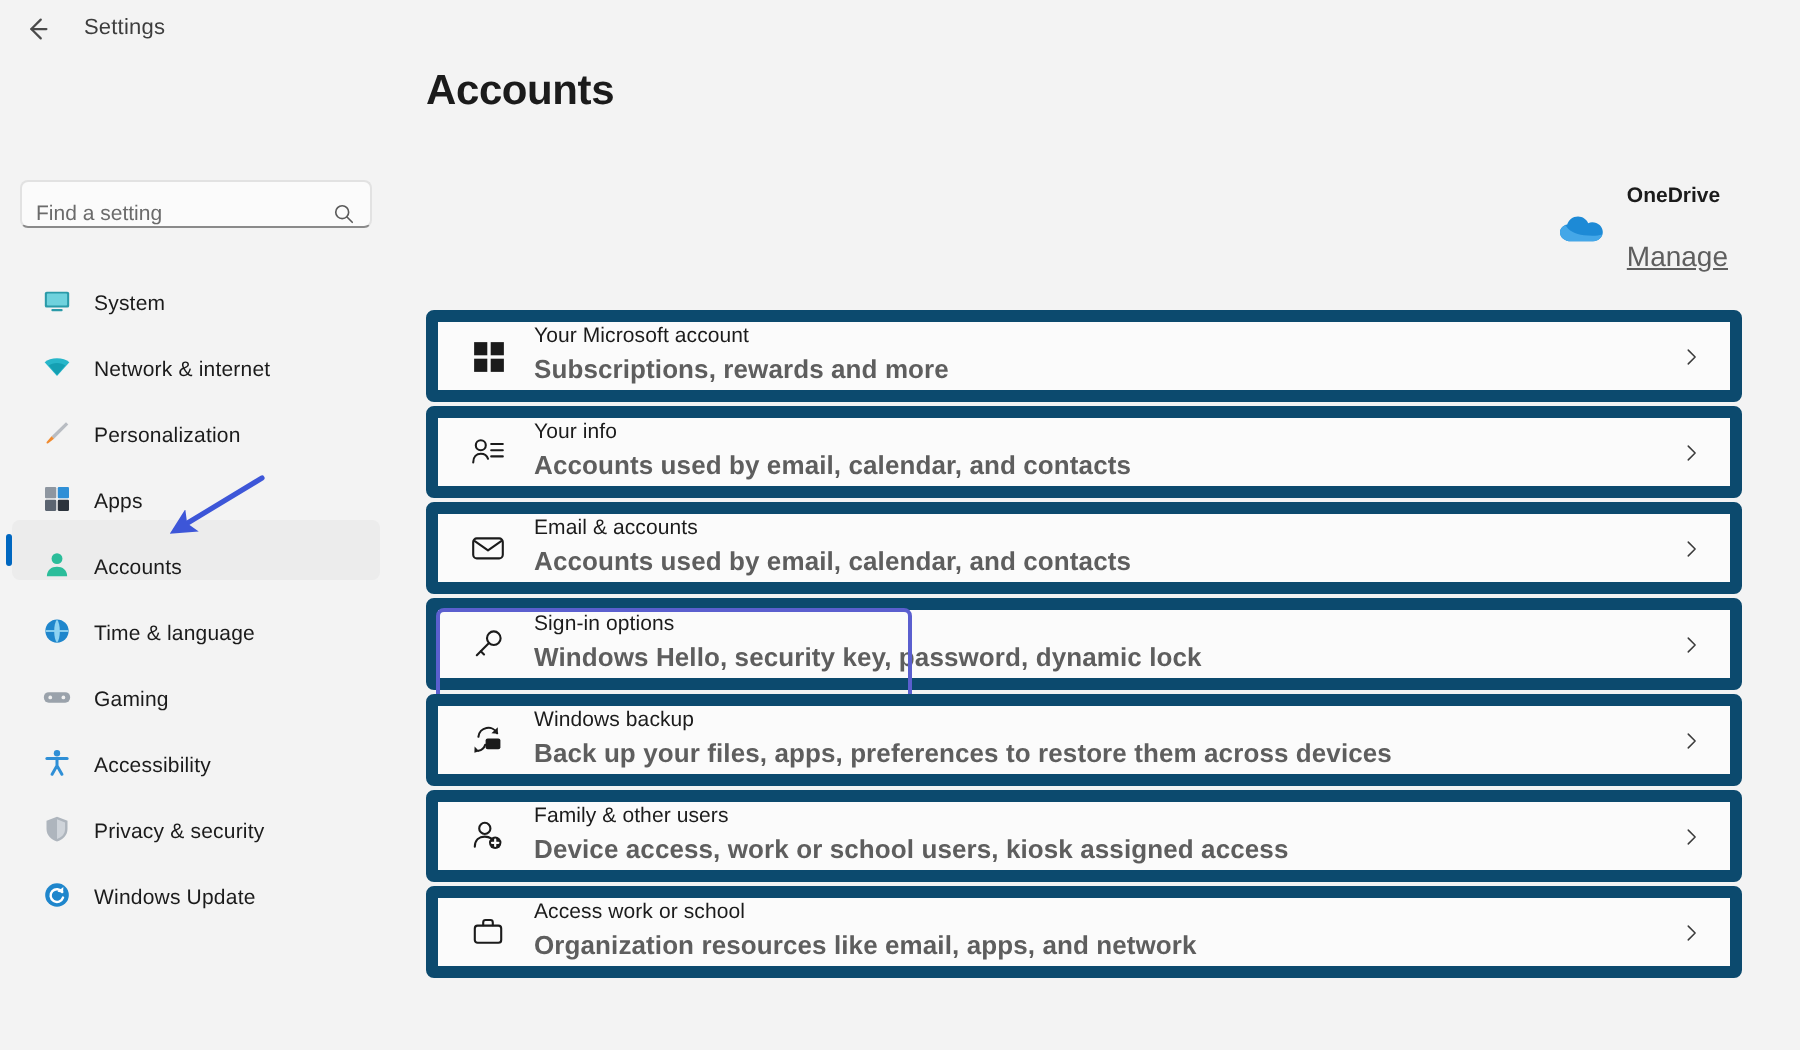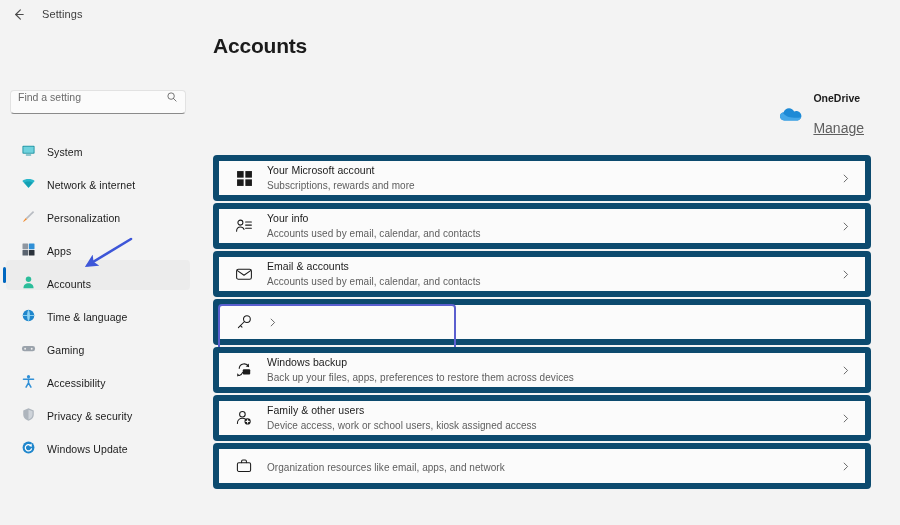--- a/index.html
+++ b/index.html
@@ -67,21 +67,21 @@
     height: 25px;
   }
   .search-box {
     width: 100%;
     height: 24px;
     background: #fbfbfb;
     border: 1px solid #e2e2e2;
     border-bottom: 1px solid #8a8a8a;
     border-radius: 4px;
     display: flex;
-    align-items: flex-start;
+    align-items: flex-end;
     padding: 0 7px;
   }
   .search-input {
     flex: 1;
     border: none;
     outline: none;
     background: transparent;
     font-family: "Liberation Sans", sans-serif;
     font-size: 10.5px;
     color: #4a4a4a;
@@ -191,24 +191,25 @@
     flex: 0 0 22px;
   }
   .card-icon svg { display: block; }
   .card-text { flex: 1; line-height: 1.3; }
   .card-title {
     font-size: 10.5px;
     color: #1b1b1b;
     letter-spacing: .05px;
   }
   .card-sub {
-    font-size: 10px;
+    font-size: 13px;
     color: #5e5e5e;
     margin-top: 2px;
     letter-spacing: .05px;
+    font-weight: bold;
   }
   .card-chevron {
     margin-right: 14px;
     color: #3a3a3a;
     display: flex;
     align-items: center;
   }
 
   
   .focus-ring {
@@ -449,20 +450,24 @@
       </div>
 
       <div class="card">
         <span class="card-icon">
           <svg width="18" height="18" viewBox="0 0 18 18" fill="none" stroke="#1b1b1b" stroke-width="1.05">
             <circle cx="11.9" cy="6.1" r="3.4"></circle>
             <path d="M9.5 8.5 L3.4 14.6" stroke-linecap="round"></path>
             <path d="M5.4 12.6 L7 14.2" stroke-linecap="round"></path>
           </svg>
         </span>
+        <span class="card-text">
+          <span class="card-title" style="display:block">Sign-in options</span>
+          <span class="card-sub" style="display:block">Windows Hello, security key, password, dynamic lock</span>
+        </span>
         <span class="card-chevron">
           <svg width="11" height="11" viewBox="0 0 16 16" fill="none">
             <path d="M6 3 L11 8 L6 13" stroke="currentColor" stroke-width="1.1" stroke-linecap="round" stroke-linejoin="round"></path>
           </svg>
         </span>
         <span class="focus-ring"></span>
       </div>
 
       <div class="card">
         <span class="card-icon">
@@ -506,20 +511,21 @@
       </div>
 
       <div class="card">
         <span class="card-icon">
           <svg width="18" height="18" viewBox="0 0 18 18" fill="none" stroke="#1b1b1b" stroke-width="1.05">
             <rect x="2.4" y="5.8" width="13.2" height="8.6" rx="1.4"></rect>
             <path d="M6.6 5.6 V4.2 C6.6 3.5 7.1 3 7.8 3 H10.2 C10.9 3 11.4 3.5 11.4 4.2 V5.6" stroke-linecap="round"></path>
           </svg>
         </span>
         <span class="card-text">
+          <span class="card-title" style="display:block">Access work or school</span>
           <span class="card-sub" style="display:block">Organization resources like email, apps, and network</span>
         </span>
         <span class="card-chevron">
           <svg width="11" height="11" viewBox="0 0 16 16" fill="none">
             <path d="M6 3 L11 8 L6 13" stroke="currentColor" stroke-width="1.1" stroke-linecap="round" stroke-linejoin="round"></path>
           </svg>
         </span>
       </div>
 
     </div>

